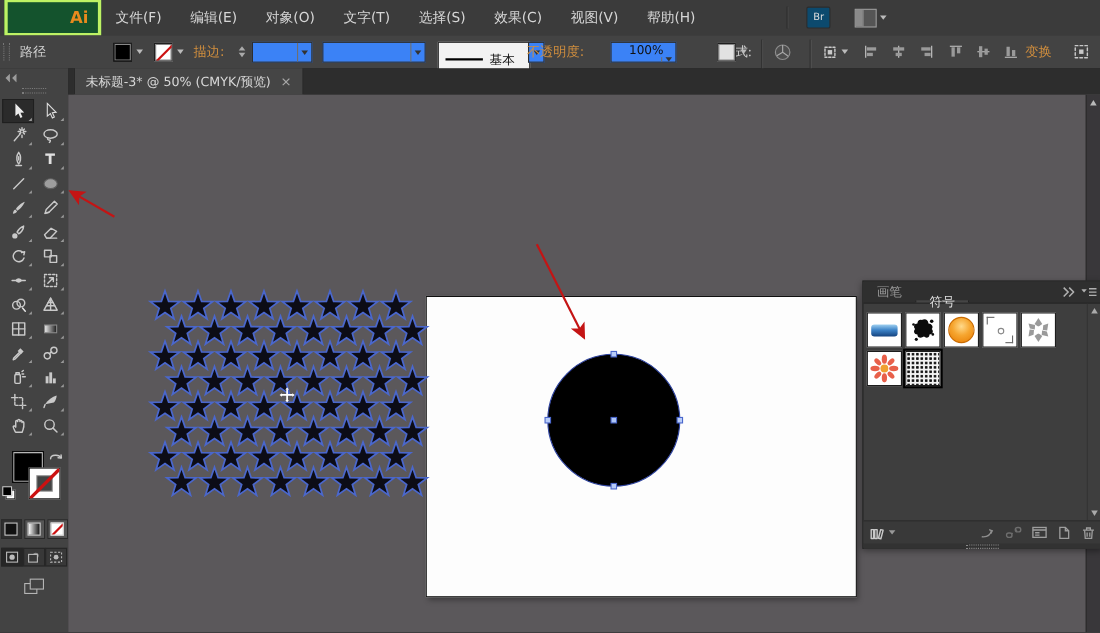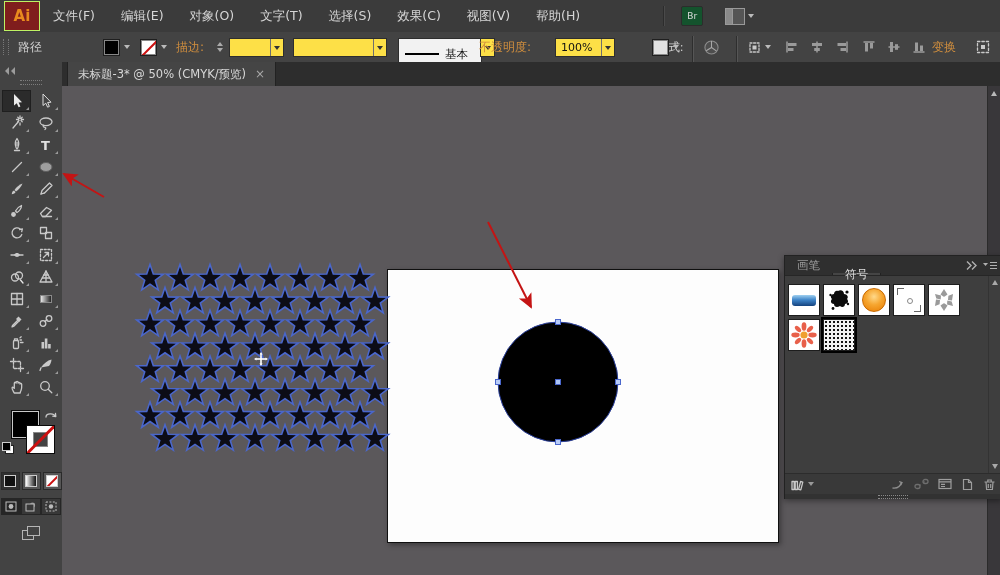--- a/index.html
+++ b/index.html
@@ -7,25 +7,25 @@
        font-family:"DejaVu Sans","Liberation Sans",sans-serif;
        background:#5b585b;color:#cfcfcf;font-size:12px;
        -webkit-font-smoothing:antialiased;}
   .abs{position:absolute;}
   svg{display:block;}
   .ico{stroke:#c9c9c9;fill:none;stroke-width:1.3;stroke-linecap:round;stroke-linejoin:round;}
 
   
   #menubar{left:0;top:0;width:1000px;height:32px;background:#3b3b3b;border-bottom:1px solid #272727;
            display:flex;align-items:center;}
-  #ai-logo{width:34px;height:28px;margin-left:4px;background:#7f1d1d;border:1px solid #bef264;
-           color:#e88a1e;font-weight:bold;font-size:15px;display:flex;align-items:center;justify-content:center;}
+  #ai-logo{width:34px;height:28px;margin-left:4px;background:#14532d;border:3px solid #bef264;
+           color:#e88a1e;font-weight:bold;font-size:15px;display:flex;align-items:center;justify-content:center;padding-left:48px;}
   .menu-item{padding:0 13px;height:32px;display:flex;align-items:center;color:#d6d6d6;font-size:12.5px;cursor:default;}
   .mb-divider{width:1px;height:20px;background:#2c2c2c;border-right:1px solid #4a4a4a;margin:0 10px 0 70px;}
-  #bridge-btn{width:20px;height:18px;background:#14532d;border:1px solid #2c2c2c;border-radius:2px;
+  #bridge-btn{width:20px;height:18px;background:#0c4a6e;border:1px solid #2c2c2c;border-radius:2px;
               font-size:9px;color:#ddd;display:flex;align-items:center;justify-content:center;margin-left:6px;}
   #workspace-btn{margin-left:22px;display:flex;align-items:center;gap:3px;}
   #workspace-btn .ws{width:18px;height:15px;border:1px solid #9a9a9a;background:#555;position:relative;}
   #workspace-btn .ws::before{content:"";position:absolute;left:6px;top:0;bottom:0;width:1px;background:#9a9a9a;}
   #workspace-btn .ws::after{content:"";position:absolute;left:0;top:0;bottom:0;width:6px;background:#8a8a8a;}
   .dd-arrow{width:0;height:0;border-left:3.5px solid transparent;border-right:3.5px solid transparent;border-top:4px solid #bbb;}
 
   
   #controlbar{left:0;top:32px;width:1000px;height:30px;background:#434343;border-bottom:1px solid #242424;}
   #controlbar>*{position:absolute;top:0;height:30px;display:flex;align-items:center;}
@@ -35,21 +35,21 @@
   .cb-link{color:#d08e3e;}
   .swatch-combo{display:flex;align-items:center;}
   .swatch{width:15px;height:15px;border:1px solid #1f1f1f;box-shadow:0 0 0 1px #888 inset;}
   .swatch.black{background:#000;}
   .swatch.none{background:#fff;position:relative;overflow:hidden;}
   .swatch.none::before{content:"";position:absolute;left:-2px;top:6px;width:24px;height:2px;background:#cc1111;transform:rotate(-45deg);}
   .combo-arrow{width:13px;height:17px;display:flex;align-items:center;justify-content:center;}
   .stepper{flex-direction:column;justify-content:center;gap:2px;}
   .stepper .up{width:0;height:0;border-left:3.5px solid transparent;border-right:3.5px solid transparent;border-bottom:4px solid #aaa;}
   .stepper .dn{width:0;height:0;border-left:3.5px solid transparent;border-right:3.5px solid transparent;border-top:4px solid #aaa;}
-  .combo-box{height:17px;background:#fde047;border:1px solid #2e2e2e;display:flex;align-items:center;color:#111;}
+  .combo-box{height:17px;background:#3b82f6;border:1px solid #2e2e2e;display:flex;align-items:center;color:#111;flex-direction:column;}
   .combo-box .arr{margin-left:auto;width:12px;height:100%;display:flex;align-items:center;justify-content:center;border-left:1px solid #6f6f6f;}
   .combo-box .arr i{width:0;height:0;border-left:3.5px solid transparent;border-right:3.5px solid transparent;border-top:4px solid #333;}
   .white-box{height:17px;background:#f2f2f2;border:1px solid #2e2e2e;display:flex;align-items:center;color:#111;}
   .cb-divider{width:1px;height:22px;background:#2e2e2e;border-right:1px solid #565656;top:4px !important;}
   .cb-iconbtn{width:22px;justify-content:center;}
 
   
   #toolbar{left:0;top:62px;width:62px;height:513px;background:#434343;border-right:1px solid #282828;}
   #toolbar-head{height:14px;display:flex;align-items:center;padding:2px 4px 0 4px;}
   #toolbar-grip{height:6px;display:flex;justify-content:center;}

